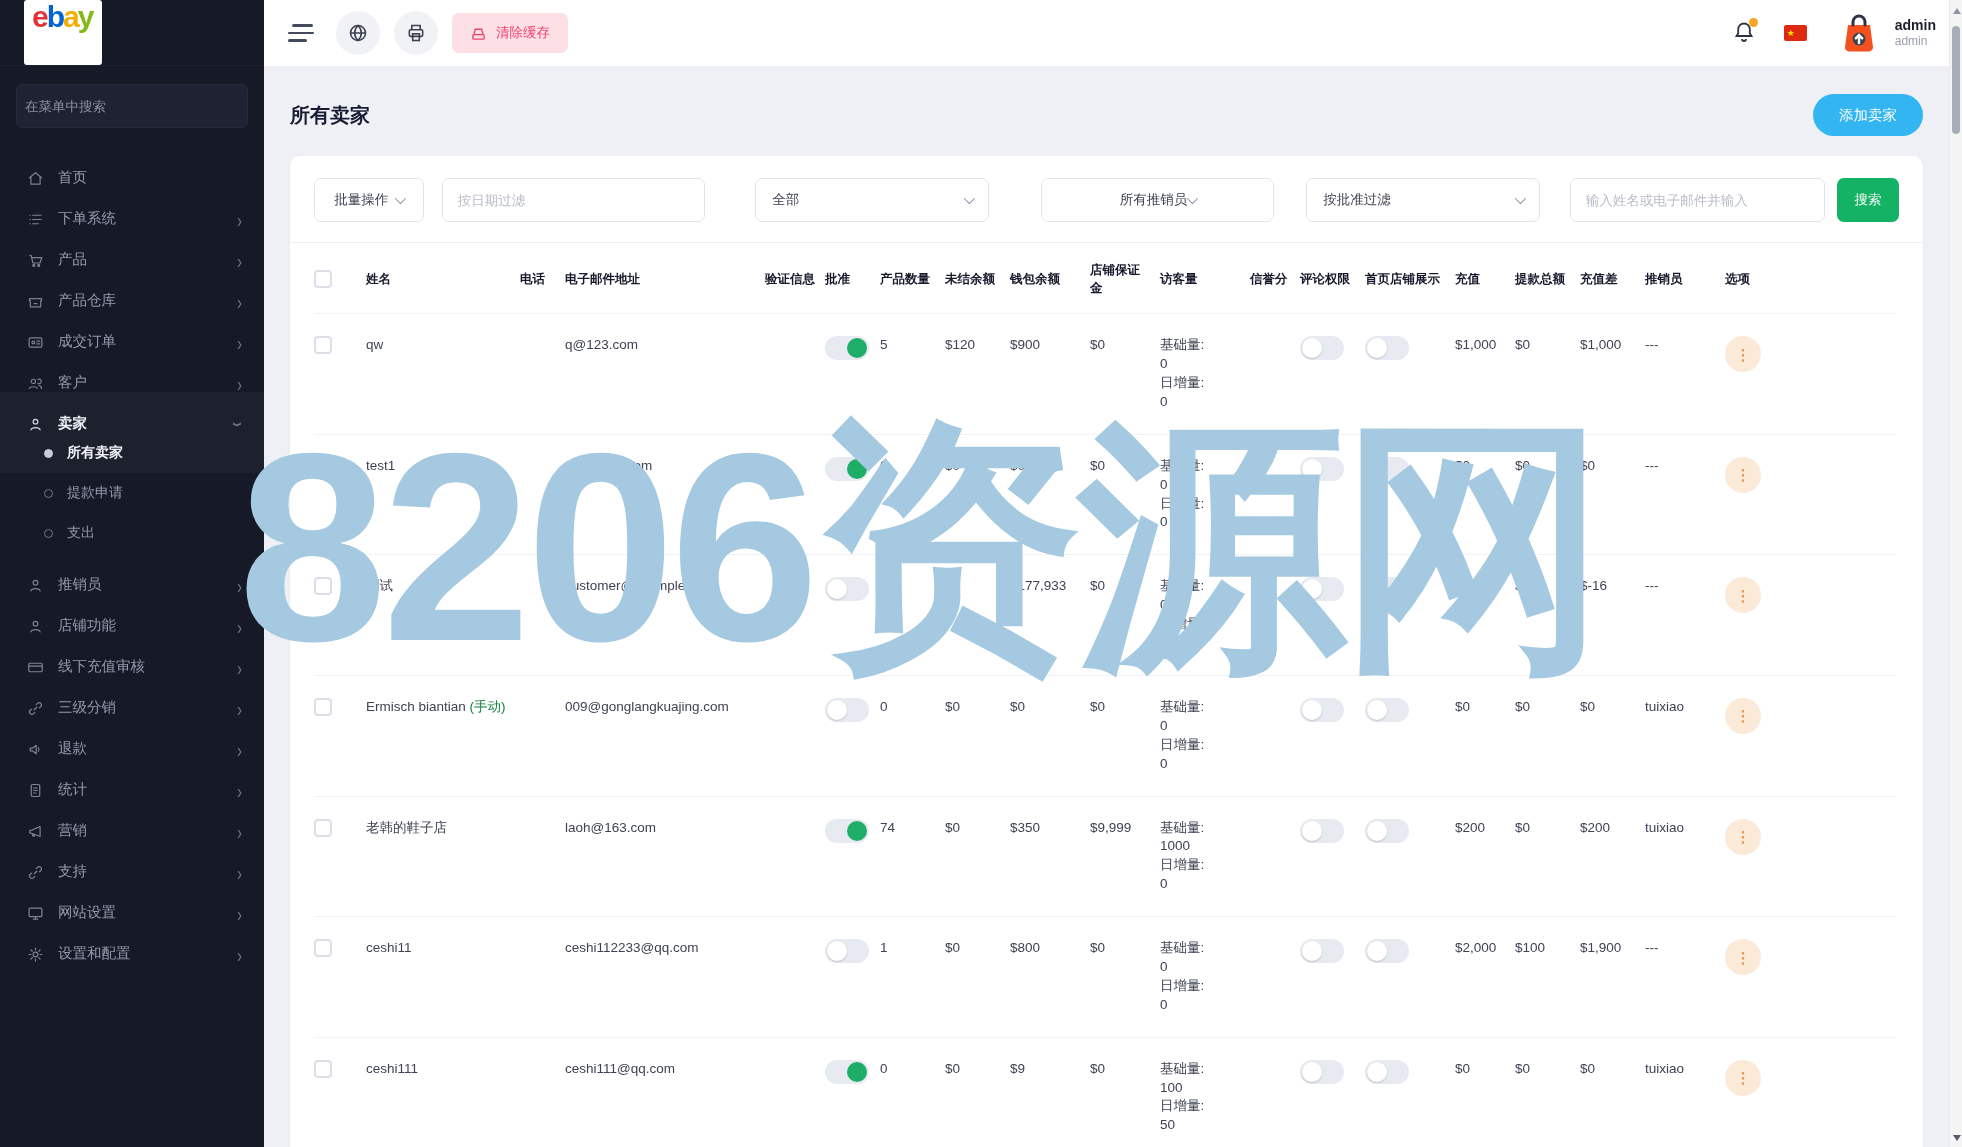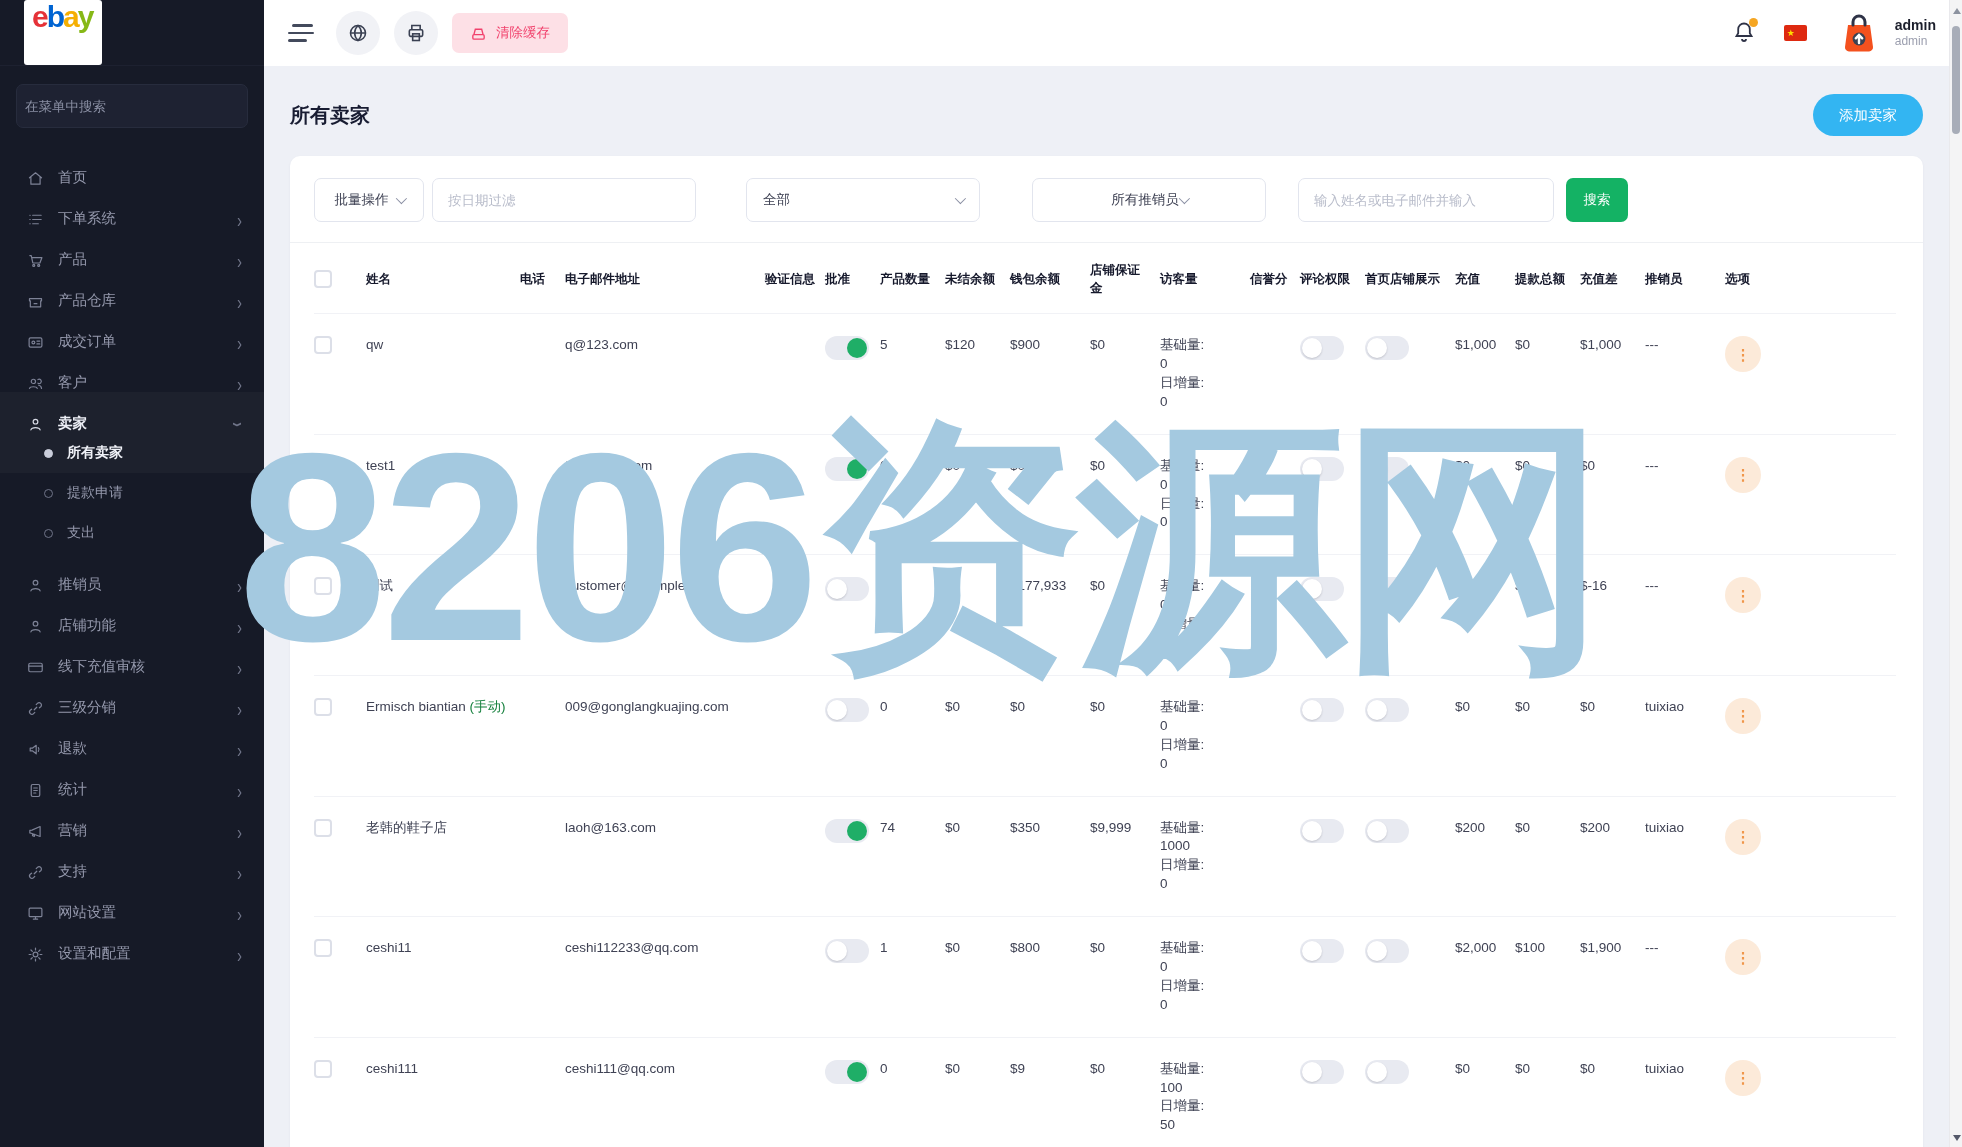--- a/index.html
+++ b/index.html
@@ -51,21 +51,21 @@
   .user-role { font-size:12px; color:#9b9eae; }
 
   
   .content { position:absolute; left:264px; top:66px; right:13px; bottom:0; padding:28px 26px 0 26px; }
   .page-head { display:flex; align-items:center; justify-content:space-between; }
   .page-title { font-size:20px; font-weight:bold; color:#181c32; }
   .add-seller { height:42px; border:none; border-radius:21px; background:#33b5f2; color:#ffffff; font-size:14.5px; padding:0 26px; cursor:pointer; font-family:inherit; }
   .card { margin-top:20px; background:#ffffff; border-radius:10px; box-shadow:0 1px 3px rgba(30,35,70,.05); overflow:hidden; }
   .filters { display:flex; align-items:center; padding:22px 24px 20px; border-bottom:1px solid #eef0f3; }
   .f-ctrl { height:44px; border:1px solid #e2e5ee; border-radius:7px; background:#fff; font-size:13.5px; color:#3f4254; font-family:inherit; }
-  .f-bulk { width:110px; margin-right:8px; display:flex; align-items:center; justify-content:center; gap:7px; cursor:pointer; }
+  .f-bulk { width:110px; margin-right:18px; display:flex; align-items:center; justify-content:center; gap:7px; cursor:pointer; }
   .f-date { width:264px; margin-right:50px; padding:0 15px; outline:none; }
   .f-date::placeholder, .f-name::placeholder { color:#b8bcca; }
   .f-select { display:flex; align-items:center; justify-content:space-between; padding:0 16px; cursor:pointer; }
   .f-sel1 { width:234px; margin-right:52px; }
   .f-sel2 { width:234px; margin-right:32px;justify-content:center; }
   .f-sel3 { width:234px; margin-right:30px; }
   .f-name { width:256px; margin-right:12px; padding:0 15px; outline:none; }
   .f-search { width:62px; height:44px; border:none; border-radius:7px; background:#14b264; color:#fff; font-size:13.5px; cursor:pointer; font-family:inherit; }
   .chev-down { width:8px; height:8px; border-right:1.6px solid #8a8fa3; border-bottom:1.6px solid #8a8fa3; transform:rotate(45deg) translateY(-2px); }
 
@@ -346,20 +346,24 @@
         </div>
         <input class="f-ctrl f-date" placeholder="按日期过滤" style="">
         <div class="f-ctrl f-select f-sel1">
           <span>全部</span>
             <span class="chev-down"></span>
         </div>
         <div class="f-ctrl f-select f-sel2">
           <span>所有推销员</span>
             <span class="chev-down"></span>
         </div>
+        <div class="f-ctrl f-select f-sel3">
+          <span>按批准过滤</span>
+            <span class="chev-down"></span>
+        </div>
         <input class="f-ctrl f-name" placeholder="输入姓名或电子邮件并输入" style="">
         <button class="f-search">搜索</button>
       </div>
       <table>
         <colgroup id="cols">
             <col style="width: 52px;">
             <col style="width: 154px;">
             <col style="width: 45px;">
             <col style="width: 200px;">
             <col style="width: 60px;">

